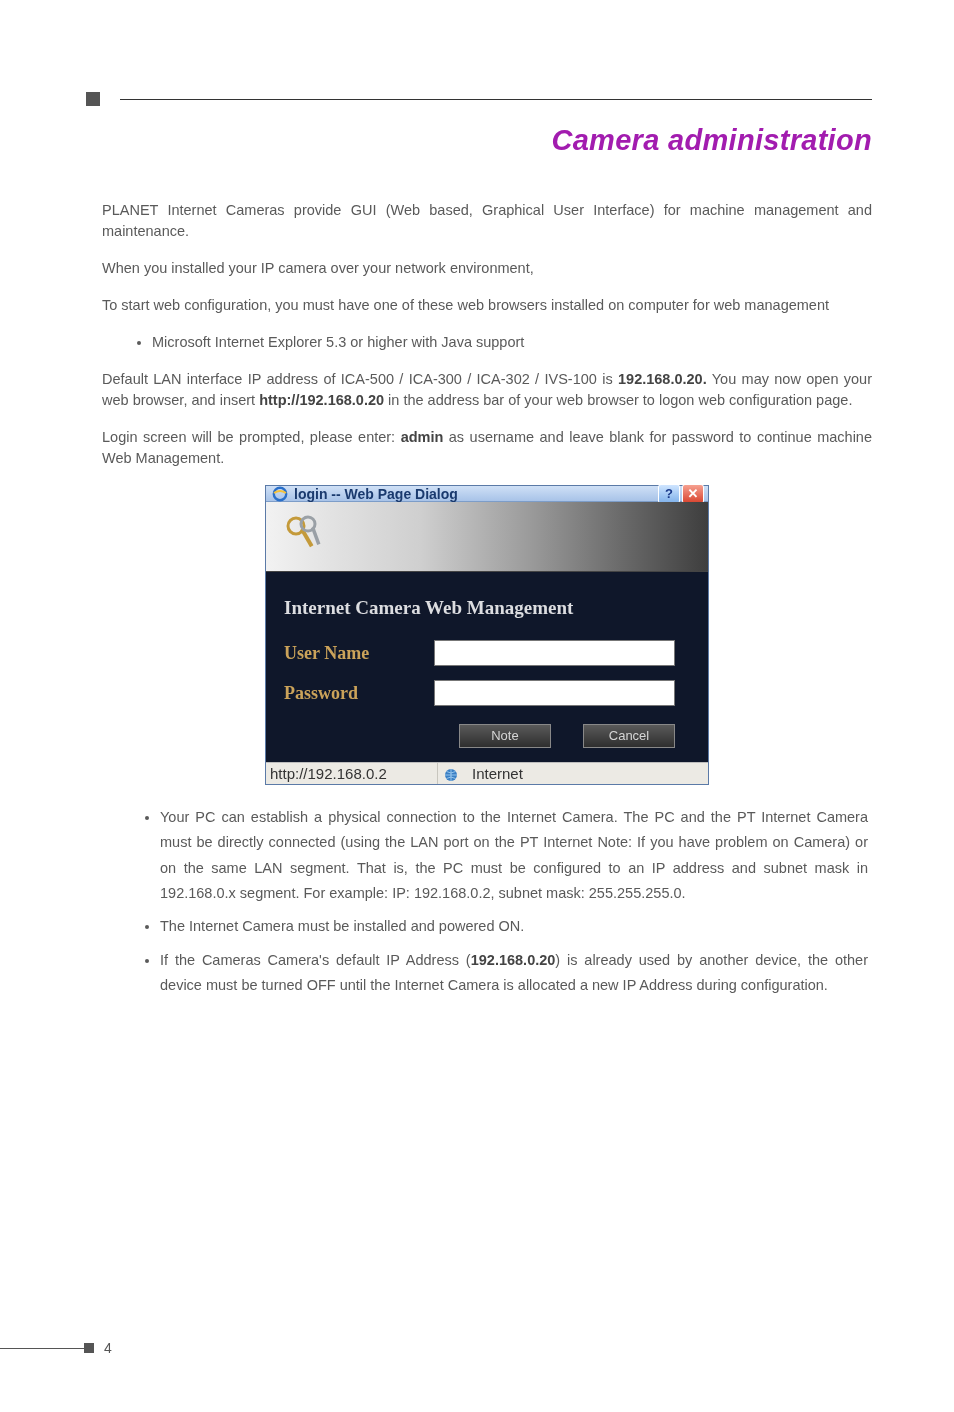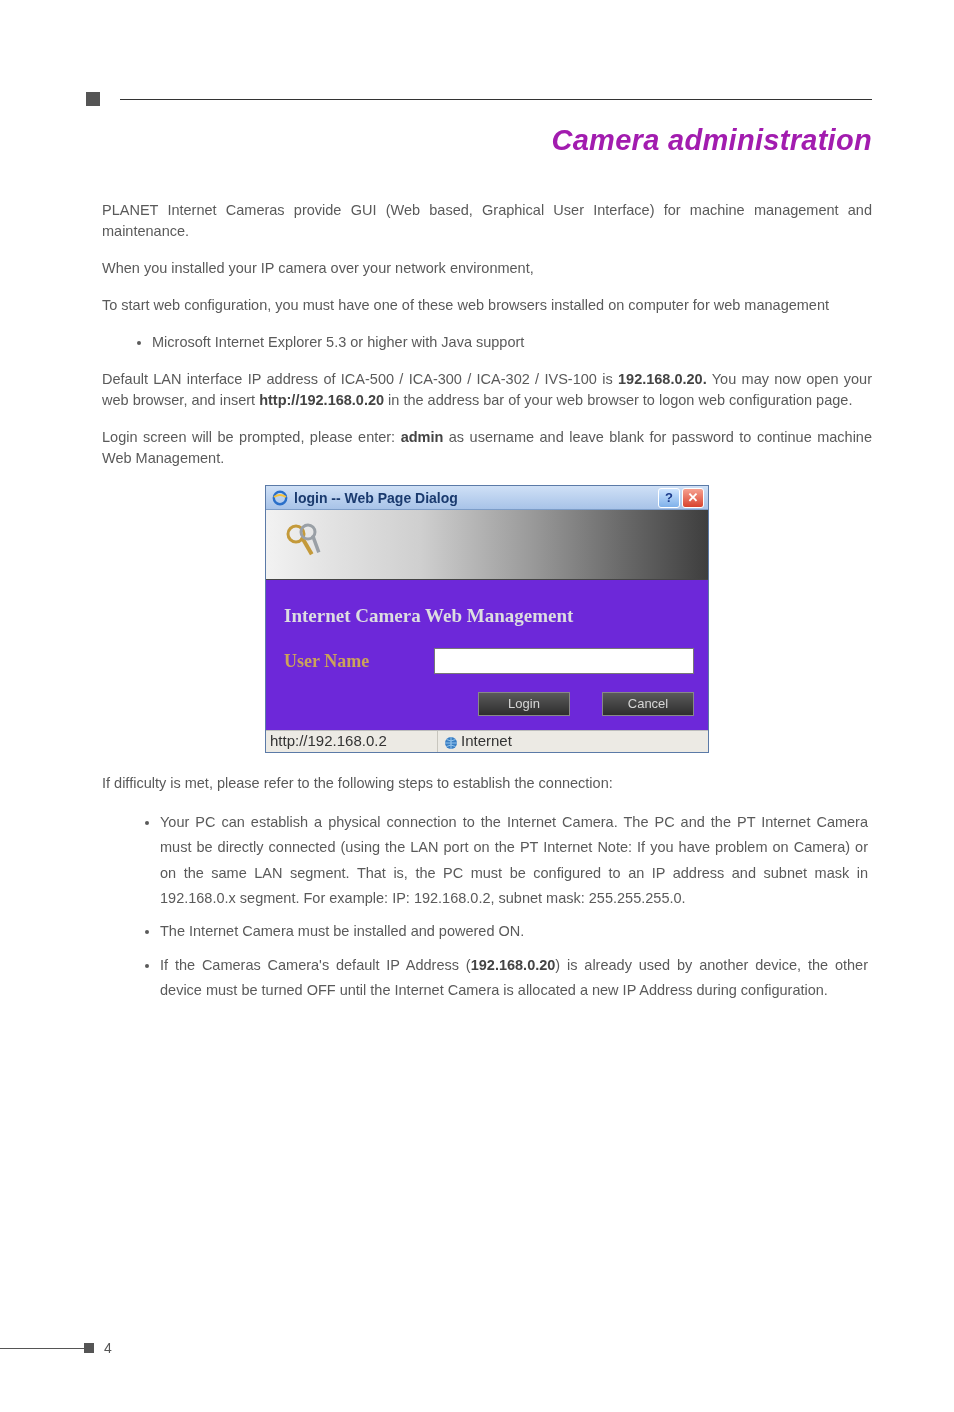--- a/index.html
+++ b/index.html
@@ -54,21 +54,21 @@
     margin: 6px 0 20px 0;
   }
   .dialog {
     display: inline-block;
     width: 444px;
     border: 1px solid #5b7aa7;
     text-align: left;
     background: #fff;
   }
   .titlebar {
-    height: 24px;
+    height: 16px;
     background: linear-gradient(#cfe0f6, #a8c3e8);
     border-bottom: 1px solid #7d9dc8;
     display: flex;
     align-items: center;
     padding: 1px 4px 0 6px;
   }
   .ie-icon {
     width: 16px; height: 16px; margin-right: 6px;
     display: inline-flex; align-items: center; justify-content: center;
   }
@@ -93,22 +93,22 @@
   .tb-help { background: linear-gradient(#cfe5ff,#7fb1ea); color: #1a3a8a; }
   .tb-close { background: linear-gradient(#f6a090,#d8432e); color: #fff; }
   .banner {
     height: 70px;
     background: linear-gradient(90deg, #f2f2f2 0%, #e2e2e2 15%, #cfcfcf 35%, #9a9a9a 60%, #6b6b6b 80%, #3e3e3e 100%);
     border-bottom: 1px solid #444;
     position: relative;
   }
   .banner svg { position: absolute; left: 12px; top: 8px; }
   .login-body {
-    background: #6d28d9;
-    padding: 22px 14px 14px 18px;
+    background: #0f172a;
+    padding: 22px 33px 14px 18px;
     color: #c9a14d;
   }
   .login-heading {
     font-family: Georgia, 'Times New Roman', serif;
     font-weight: 700;
     font-size: 19px;
     color: #dcdde0;
     margin-bottom: 18px;
   }
   .form-row {
@@ -165,21 +165,21 @@
     padding-left: 4px;
     border-right: 1px solid #c8c6be;
     height: 100%;
     display: flex;
     align-items: center;
   }
   .status-zone {
     padding-left: 6px;
     display: flex;
     align-items: center;
-    gap: 3px;
+    gap: 14px;
     justify-content: center;
   }
   .globe {
     width: 14px; height: 14px;
     display: inline-block;
   }
   .troubleshoot { margin-top: 1px; }
   .troubleshoot ul { list-style: disc; margin-left: 58px; }
   .troubleshoot li { margin-bottom: 20px; line-height: 1.75; padding-right: 4px; }
   .footer {
@@ -241,41 +241,44 @@
           <circle cx="30" cy="14" r="7" fill="none" stroke="#9aa0a6" stroke-width="3"></circle>
           <rect x="33" y="18" width="3.5" height="18" fill="#9aa0a6" transform="rotate(-20 33 18)"></rect>
         </svg>
       </div>
       <div class="login-body">
         <div class="login-heading">Internet Camera Web Management</div>
         <div class="form-row">
           <div class="form-label">User Name</div>
           <input class="form-input" type="text" value="" style="">
         </div>
+        <div class="form-row">
+          <div class="form-label">Password</div>
+          <input class="form-input" type="password" value="" style="">
+        </div>
         <div class="btn-row">
-          <span class="dlg-btn">Login</span>
+          <span class="dlg-btn">Note</span>
           <span class="dlg-btn">Cancel</span>
         </div>
       </div>
       <div class="statusbar">
         <div class="status-url">http://192.168.0.2</div>
         <div class="status-zone">
           <span class="globe">
             <svg width="14" height="14" viewBox="0 0 14 14">
                 <circle cx="7" cy="7" r="6" fill="#3a7fc4"></circle>
                 <path d="M1 7h12M7 1v12M2.5 3.5q4.5 3 9 0M2.5 10.5q4.5 -3 9 0" stroke="#aad4f5" stroke-width="0.8" fill="none"></path>
               </svg>
           </span>
           <span>Internet</span>
         </div>
       </div>
     </div>
   </div>
 
-  <p>If difficulty is met, please refer to the following steps to establish the connection:</p>
 
   <div class="troubleshoot">
     <ul>
       <li>Your PC can establish a physical connection to the Internet Camera. The PC and the PT Internet Camera must be directly connected (using the LAN port on the PT Internet Note: If you have problem on Camera) or on the same LAN segment. That is, the PC must be configured to an IP address and subnet mask in 192.168.0.x segment. For example: IP: 192.168.0.2, subnet mask: 255.255.255.0.</li>
       <li>The Internet Camera must be installed and powered ON.</li>
       <li>
         <span>If the Cameras Camera's default IP Address (</span><span class="bold">192.168.0.20</span><span>) is already used by another device, the other device must be turned OFF until the Internet Camera is allocated a new IP Address during configuration.</span>
       </li>
     </ul>
   </div>

